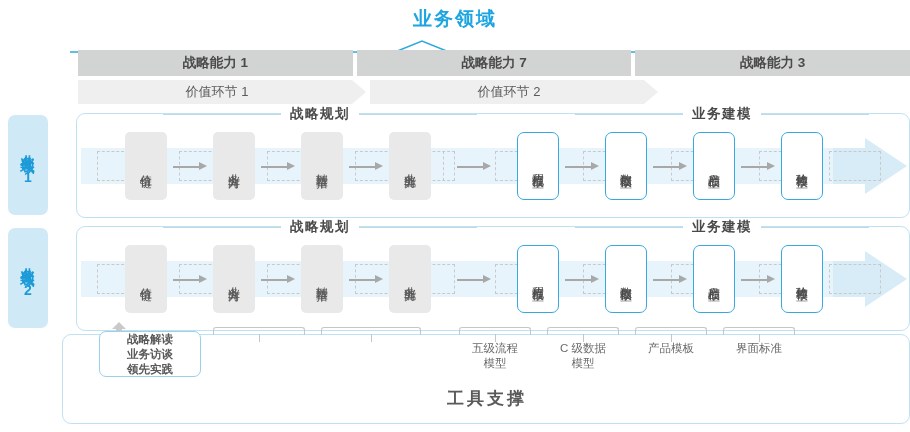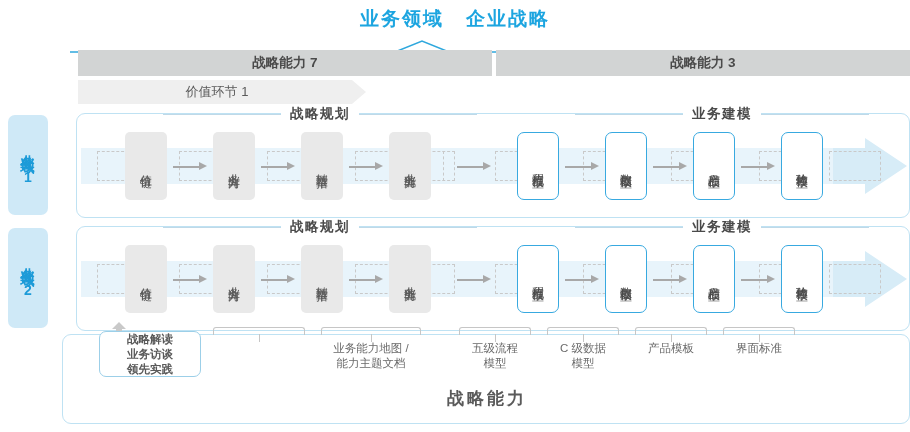--- a/index.html
+++ b/index.html
@@ -144,35 +144,38 @@
     position:absolute; left:112px; top:322px; width:14px; height:16px;
   }
 </style>
 </head>
 <body>
 
 <div class="stage">
 
   <div class="title-row">
     <div class="title-txt">业务领域</div>
-    <div class="title-txt">企业战略</div>
   </div>
 
   <svg class="title-connector" viewBox="0 0 840 16">
     <polyline points="0,12 325,12 352,1 379,12 840,12" fill="none" stroke="#2fa8dd" stroke-width="1.6"></polyline>
   </svg>
 
   <div class="cap-bar">
+    <div class="cap-cell">战略能力 1</div>
     <div class="cap-cell">战略能力 7</div>
     <div class="cap-cell">战略能力 3</div>
   </div>
 
   <div class="vc-bar">
     <div class="vc-cell vc-c1">
       <span class="vc-label">价值环节 1</span>
+    </div>
+    <div class="vc-cell vc-c2">
+      <span class="vc-label">价值环节 2</span>
     </div>
   </div>
 
   <div class="domain-tab domain-1">
     <span>业务领域 1</span>
   </div>
   <div class="domain-tab domain-2">
     <span>业务领域 2</span>
   </div>
 
@@ -361,22 +364,21 @@
     <div class="brace-stem" style="left:432px;"></div>
     <div class="brace" style="left:484px; width:72px;"></div>
     <div class="brace-stem" style="left:520px;"></div>
     <div class="brace" style="left:572px; width:72px;"></div>
     <div class="brace-stem" style="left:608px;"></div>
     <div class="brace" style="left:660px; width:72px;"></div>
     <div class="brace-stem" style="left:696px;"></div>
 
     <div class="tool-hi">战略解读<br>业务访谈<br>领先实践</div>
 
-    <div class="tool-lbl" style="left:248px; width:120px;">业务能力地图 /<br>能力主题文档</div>
     <div class="tool-lbl" style="left:392px; width:80px;">五级流程<br>模型</div>
     <div class="tool-lbl" style="left:480px; width:80px;">C 级数据<br>模型</div>
     <div class="tool-lbl" style="left:568px; width:80px;">产品模板</div>
     <div class="tool-lbl" style="left:656px; width:80px;">界面标准</div>
 
-    <div class="tool-title">战略能力</div>
+    <div class="tool-title">工具支撑</div>
   </div>
 
 </div>
 
 </body></html>

